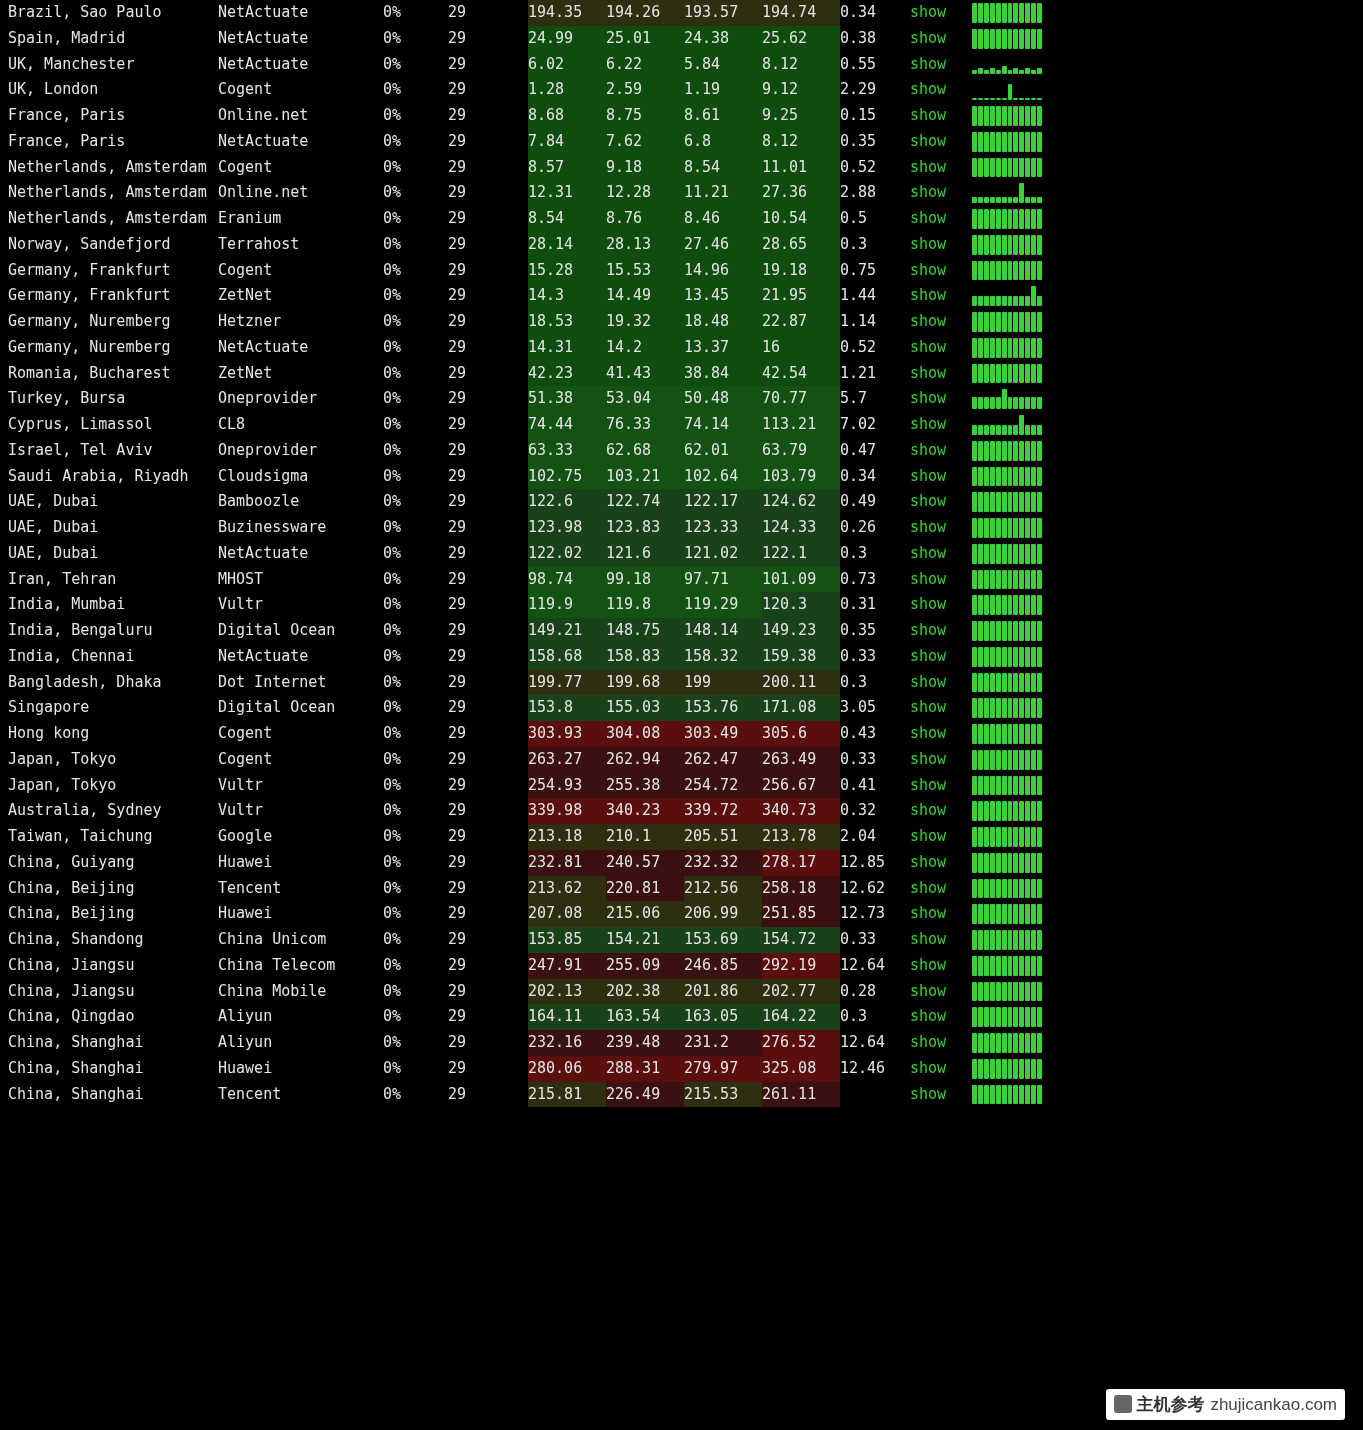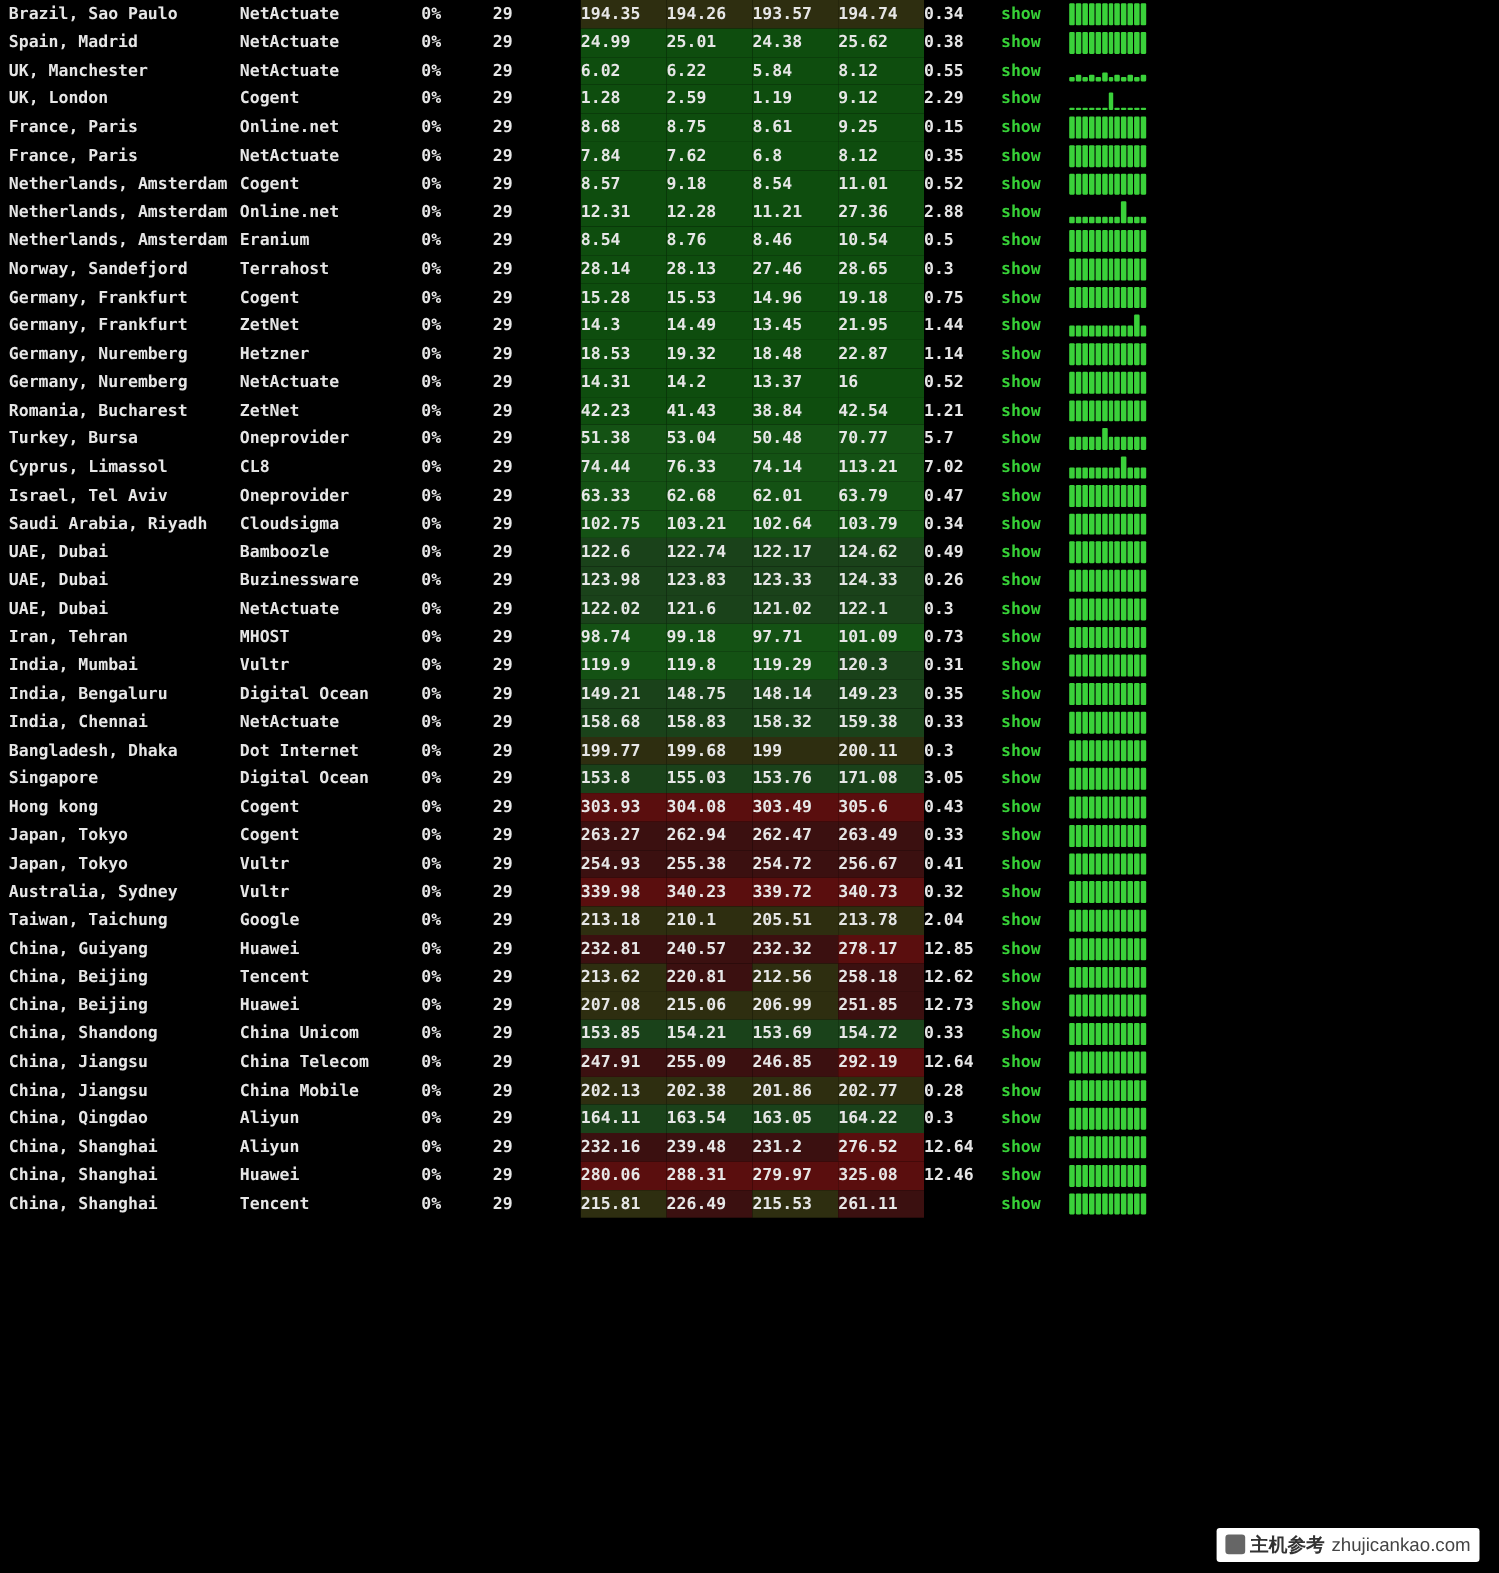--- a/index.html
+++ b/index.html
@@ -1,17 +1,17 @@
 <!DOCTYPE html>
 <html><head>
 <meta charset="utf-8">
 <style>
   html,body{margin:0;padding:0;background:#000;color:#e6e6e6;font-family:Menlo,Consolas,"DejaVu Sans Mono",monospace;font-size:15px;}
   .wrap{width:1363px;background:#000;}
-  .row{display:flex;align-items:stretch;height:25.75px;line-height:25.75px;white-space:pre;font-weight:bold;}
+  .row{display:flex;align-items:stretch;height:25.75px;line-height:25.75px;white-space:pre;}
   .c-loc{width:210px;padding-left:8px;overflow:hidden;}
   .c-prov{width:165px;overflow:hidden;}
   .c-loss{width:65px;overflow:hidden;}
   .c-sent{width:80px;overflow:hidden;}
   .c-lat{width:78px;overflow:hidden;}
   .c-std{width:70px;overflow:hidden;}
   .c-show{width:62px;color:#37d137;cursor:pointer;}
   .c-spark{width:72px;height:25.75px;padding:3px 2px 3px 0;box-sizing:border-box;display:flex;align-items:stretch;gap:1px;}
   .bar{flex:1;background:#3ad13a;align-self:flex-end;border-radius:1px;}
   .latblock{display:flex;}

